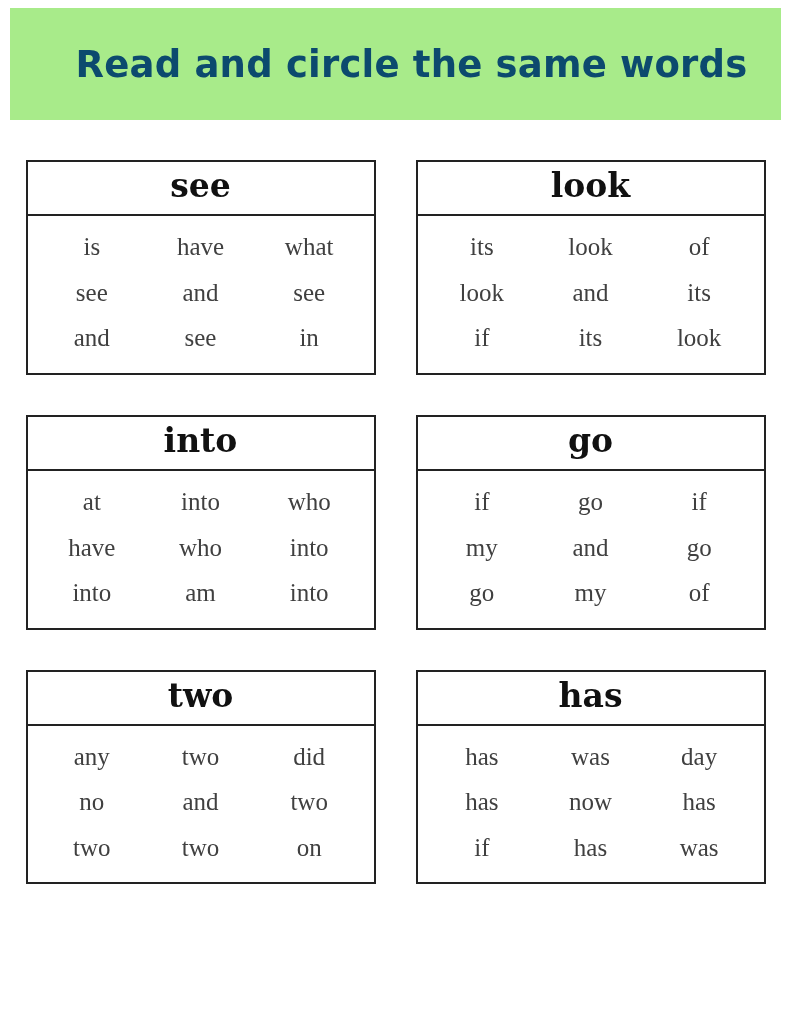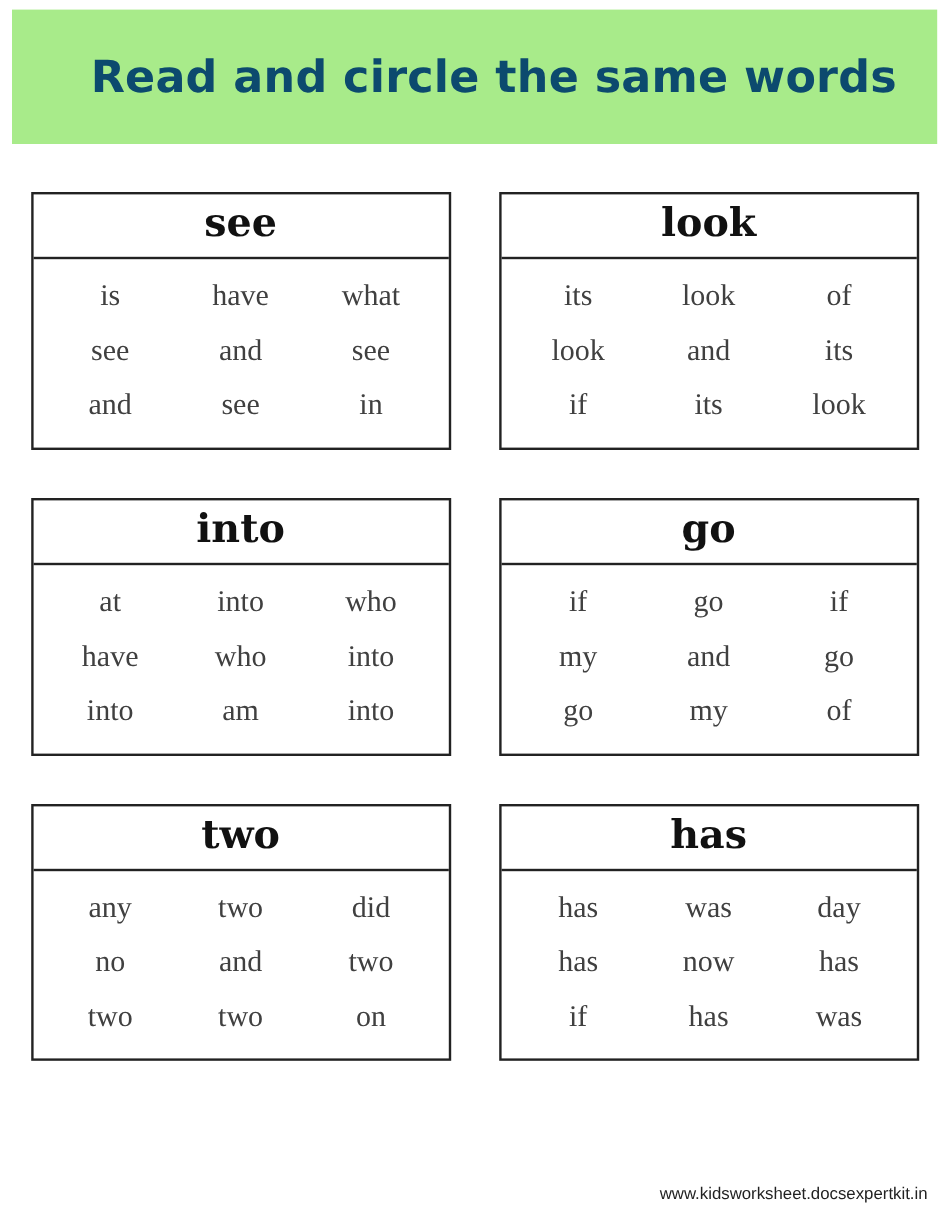--- a/index.html
+++ b/index.html
@@ -221,15 +221,14 @@
         <div class="word-row">
           <span class="word-cell">if</span>
           <span class="word-cell">has</span>
           <span class="word-cell">was</span>
         </div>
       </div>
     </div>
 
   </div>
 
-  <div class="footer">www.kidsworksheet.docsexpertkit.in</div>
 
 </div>
 
 </body></html>

